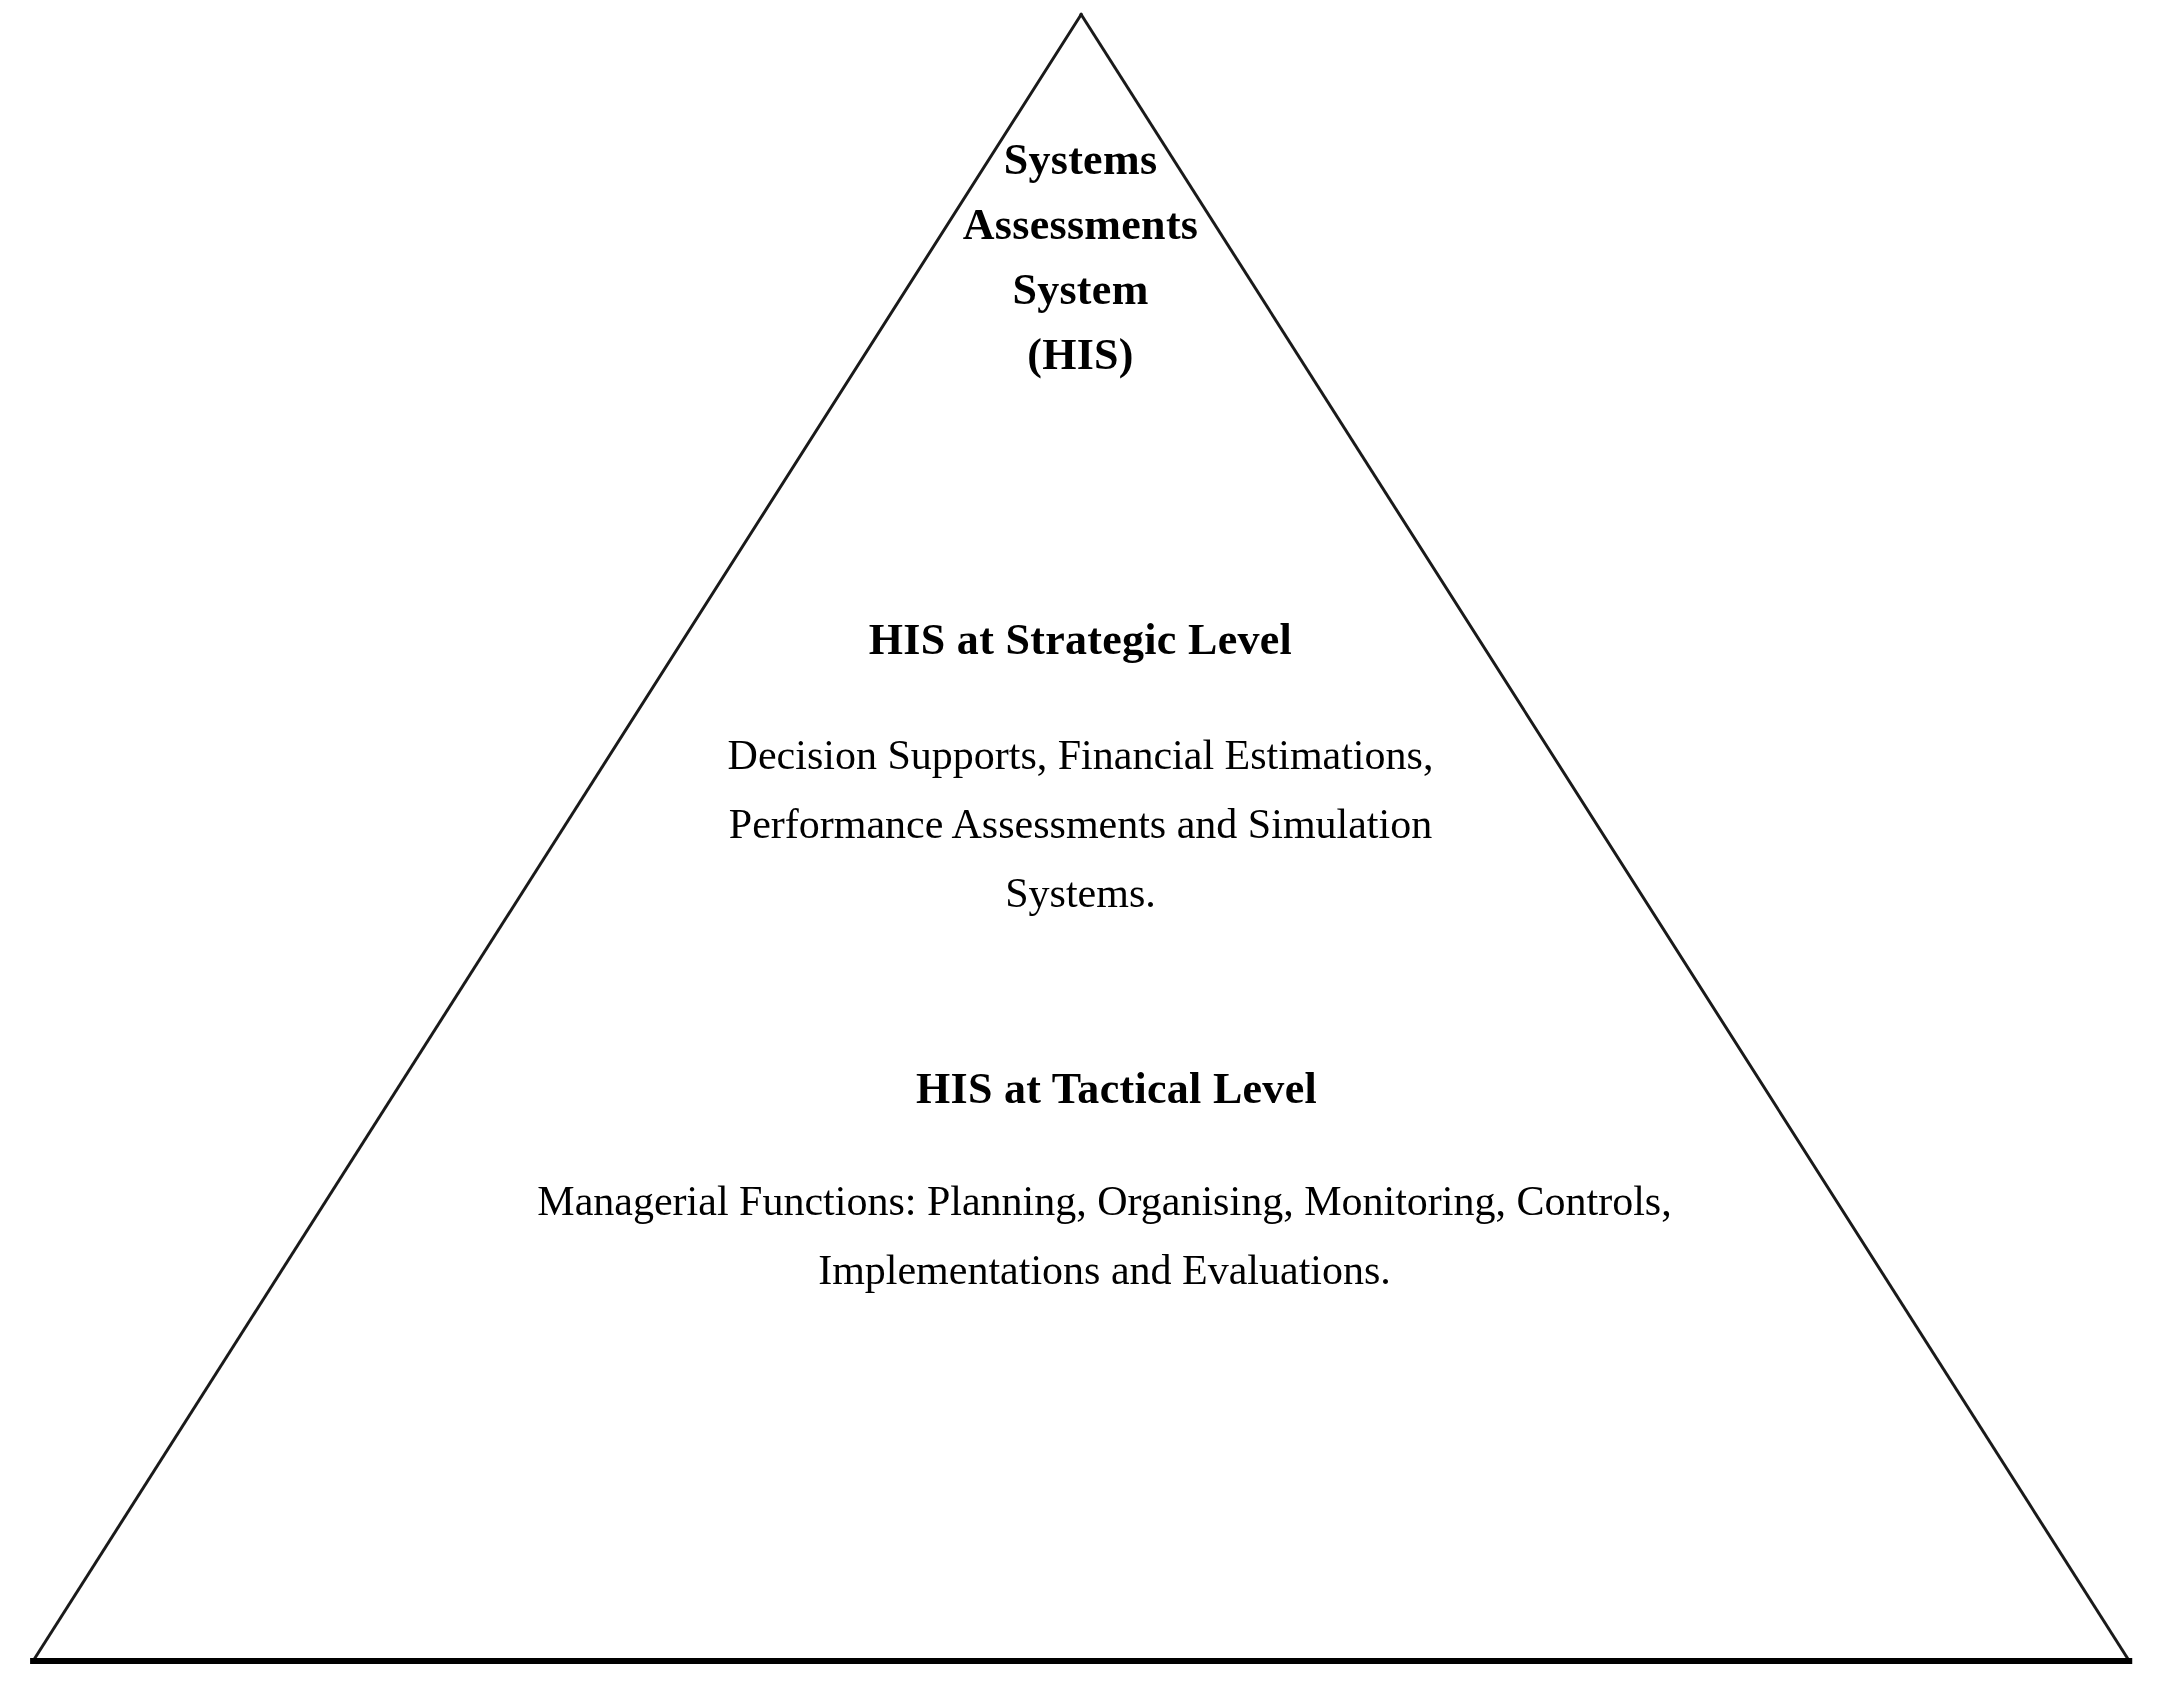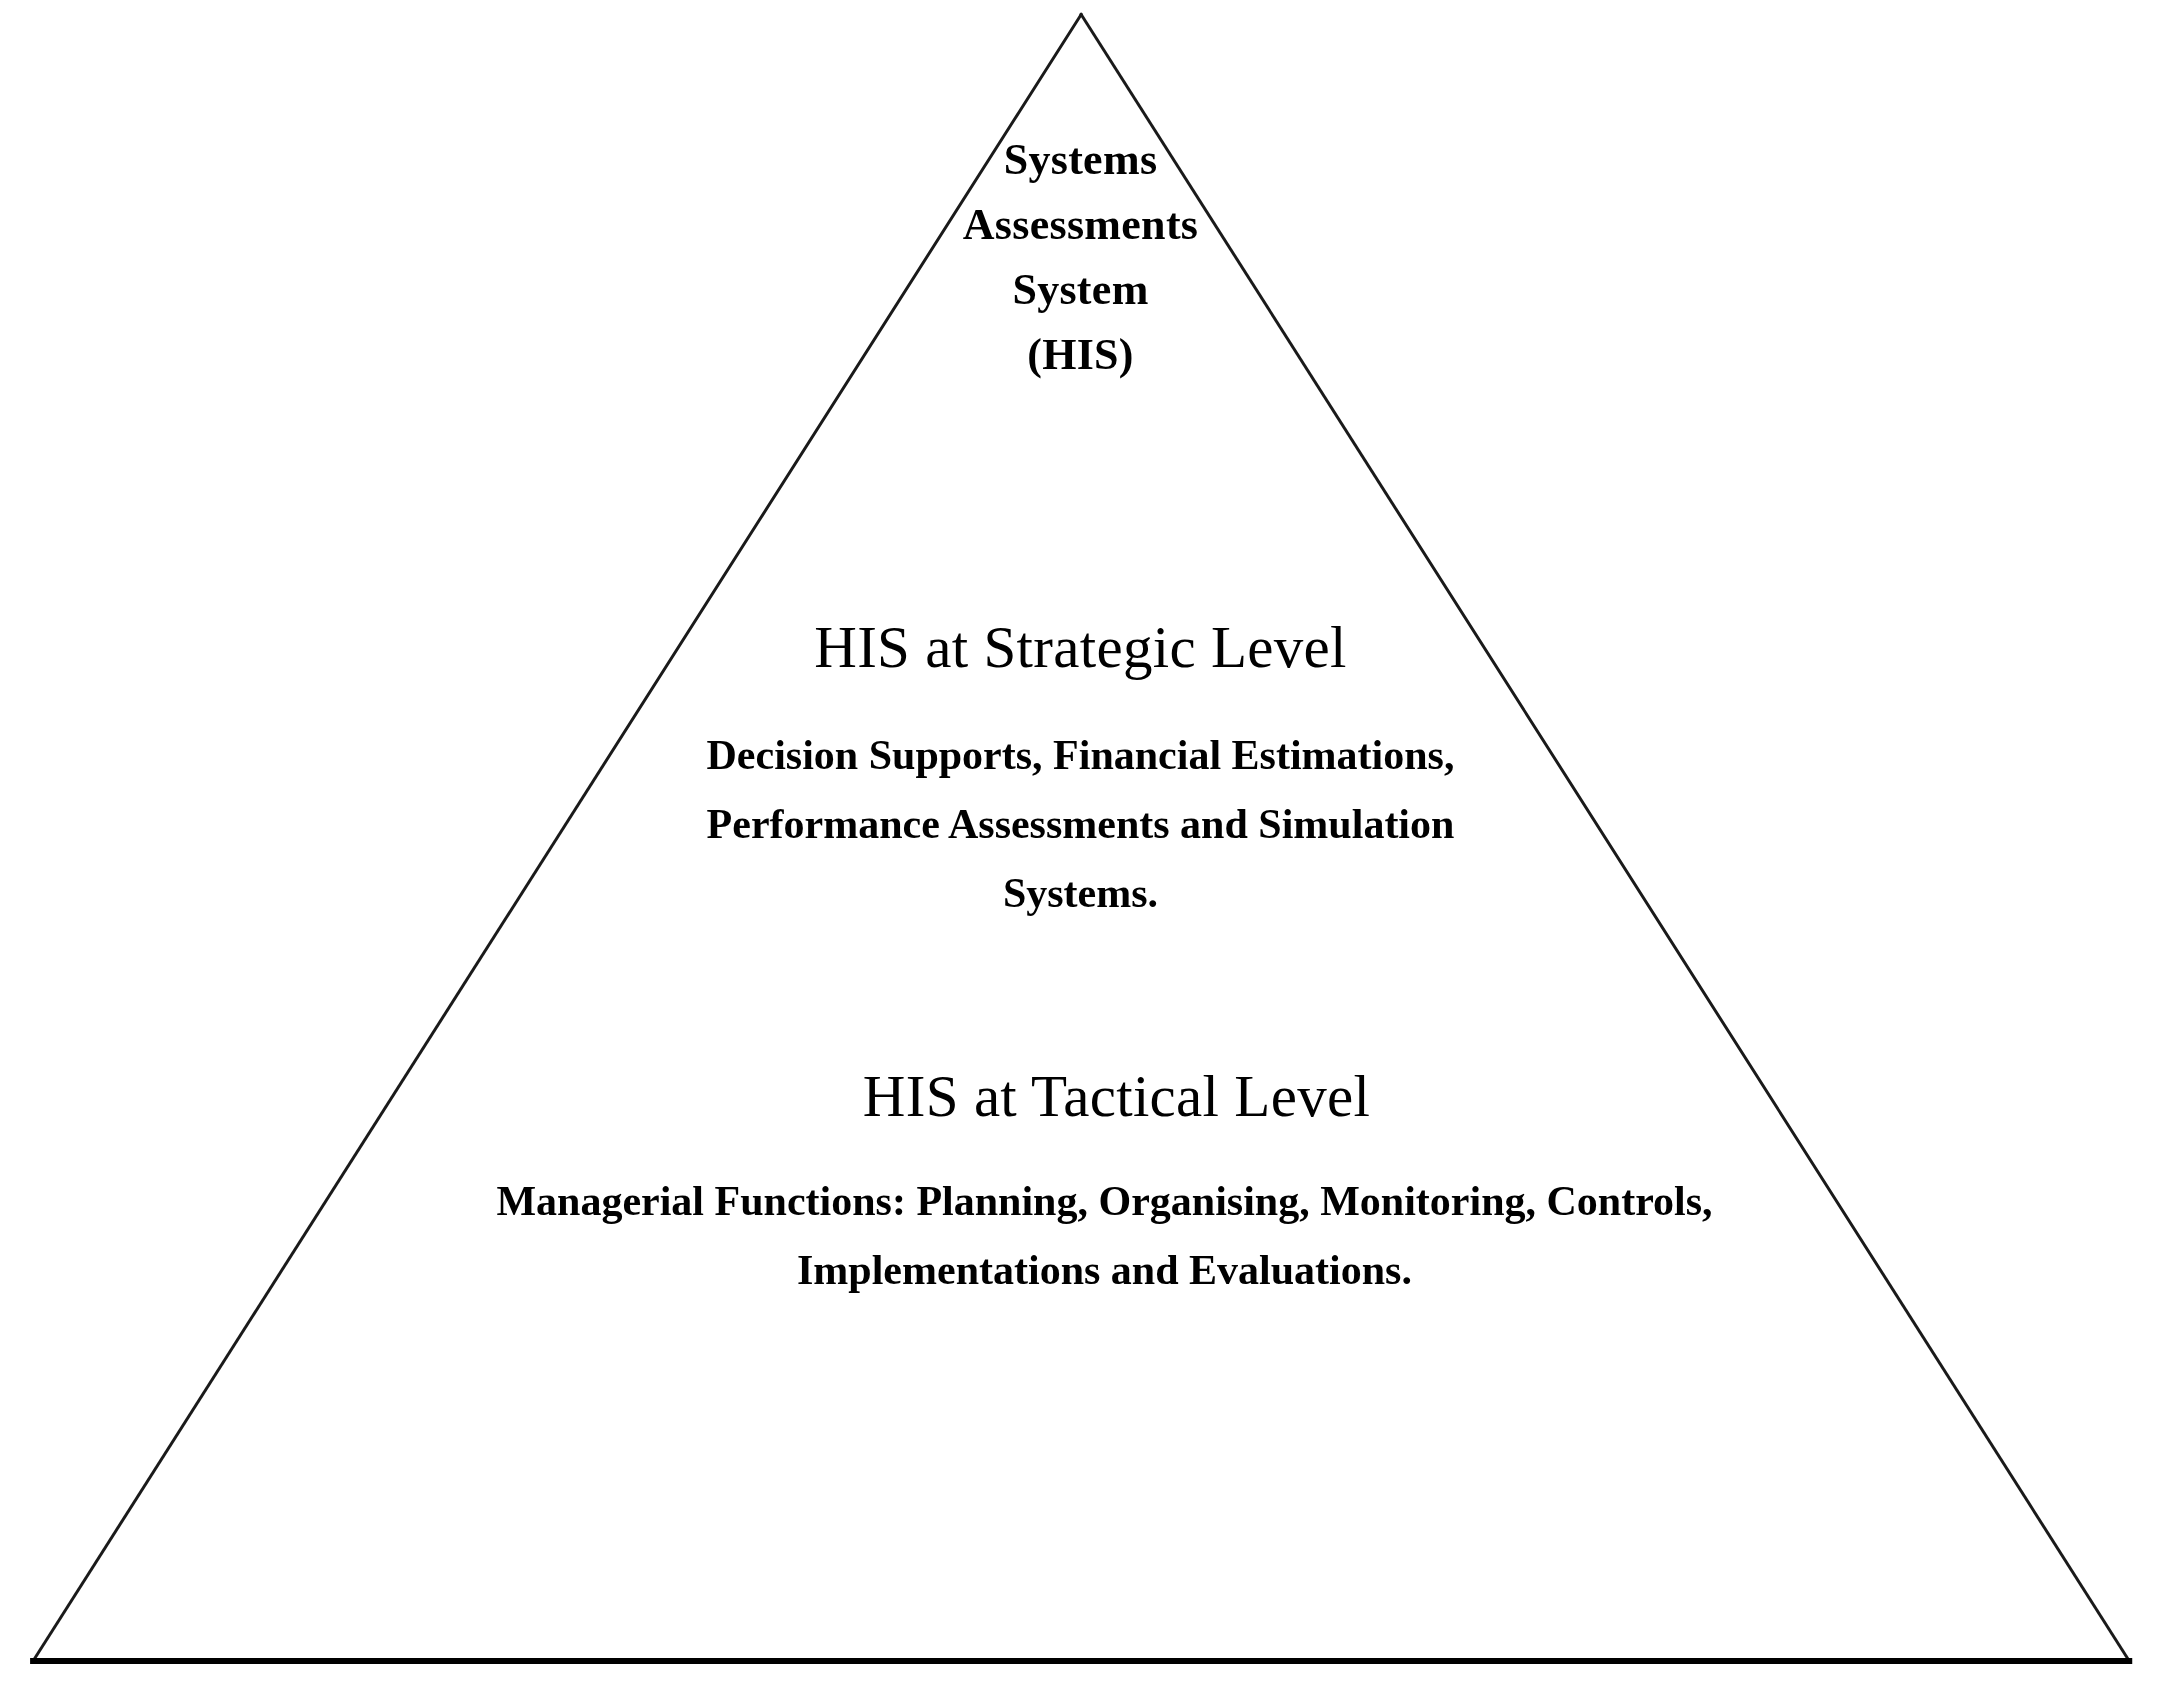--- a/index.html
+++ b/index.html
@@ -37,27 +37,27 @@
     top: 127px;
     font-size: 44px;
     font-weight: bold;
     line-height: 65px;
     letter-spacing: 0.3px;
   }
   .apex-title .tline {
     display: block;
   }
   .level-heading {
-    font-size: 59px;
-    font-weight: normal;
+    font-size: 44px;
+    font-weight: bold;
     letter-spacing: 0.3px;
   }
   .level-body {
     font-size: 42px;
-    font-weight: bold;
+    font-weight: normal;
     line-height: 69px;
   }
   .level-body .bline {
     display: block;
   }
   #strategic-heading { top: 618px; }
   #strategic-body    { top: 721px; }
   #tactical-heading  { top: 1067px; padding-left: 36px; }
   #tactical-body     { top: 1167px; margin-left: 24px; }
   #operational-heading { top: 1359px; }

